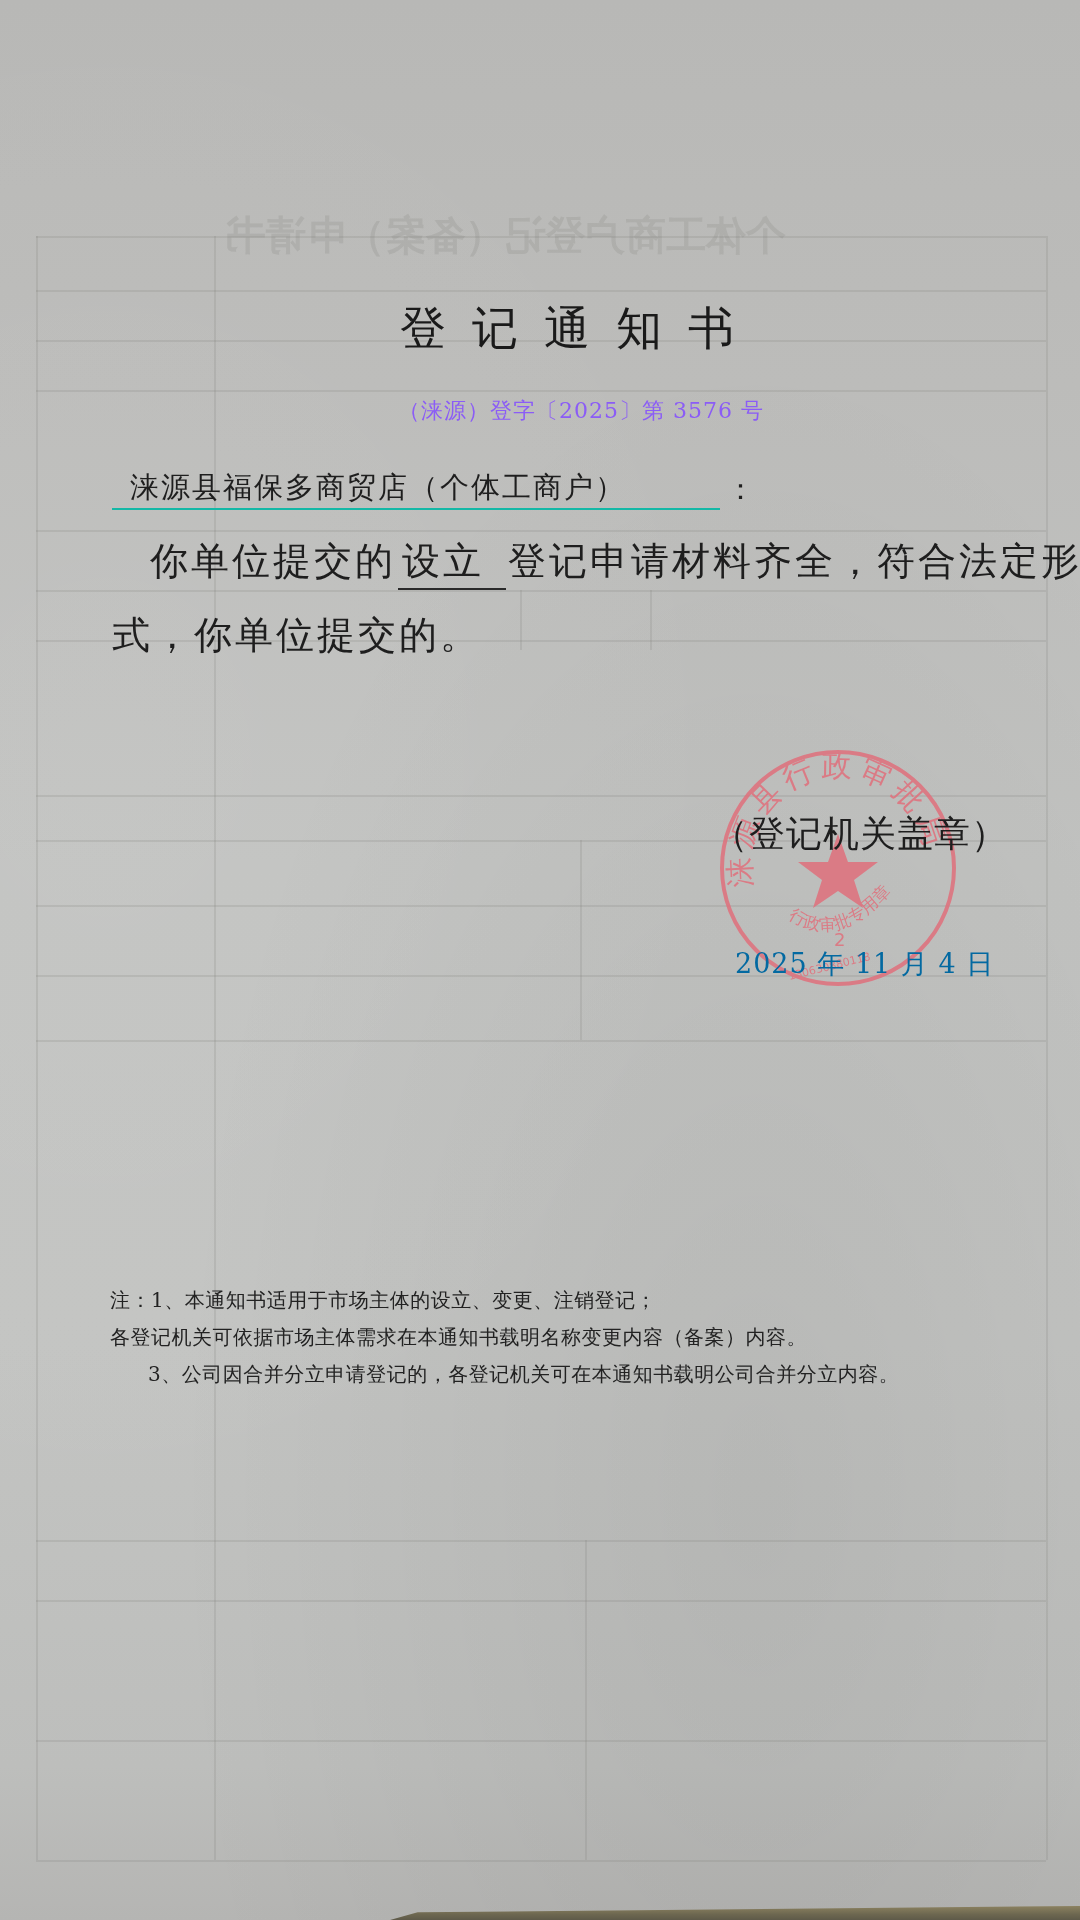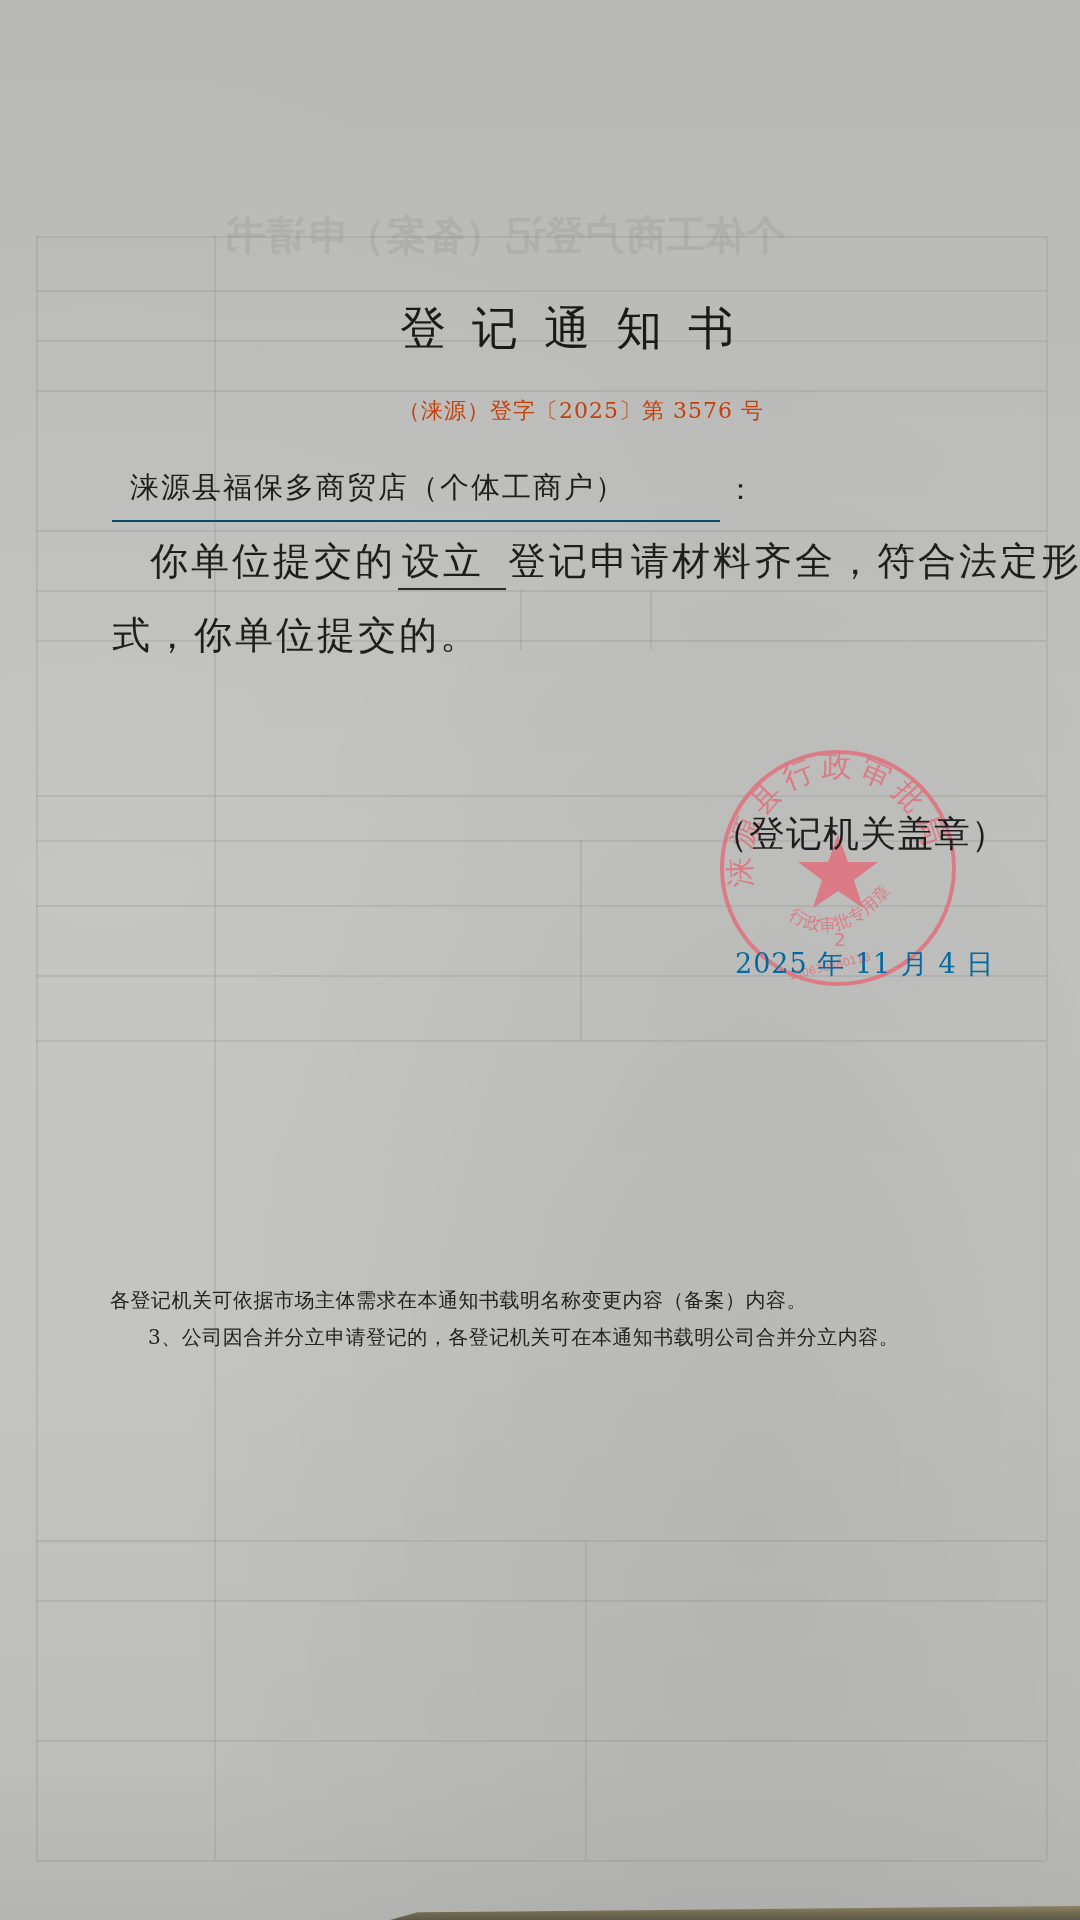--- a/index.html
+++ b/index.html
@@ -53,33 +53,33 @@
     font-size: 46px;
     letter-spacing: 26px;
     color: #1a1a1a;
     font-weight: 500;
   }
   .ref-no {
     position: absolute;
     top: 396px;
     left: 398px;
     font-size: 22px;
-    color: #c2410c;
+    color: #8b5cf6;
     letter-spacing: 1px;
   }
   .addressee {
     position: absolute;
     top: 468px;
     left: 112px;
     width: 608px;
     font-size: 29px;
     color: #1e1e1e;
-    border-bottom: 2px solid #0c4a6e;
+    border-bottom: 2px solid #14b8a6;
     padding-left: 18px;
-    padding-bottom: 12px;
+    padding-bottom: 0;
     letter-spacing: 2px;
     box-sizing: border-box;
     white-space: nowrap;
   }
   .addressee-colon {
     position: absolute;
     top: 470px;
     left: 726px;
     font-size: 29px;
   }
@@ -203,17 +203,18 @@
     <textPath href="#innerPath" startOffset="2%">行政审批专用章</textPath>
   </text>
   <text x="118" y="200" font-family="DejaVu Sans, sans-serif" font-size="18" fill="#e0707c">2</text>
   <text x="72" y="222" font-family="DejaVu Sans, sans-serif" font-size="11" fill="#e0707c" transform="rotate(-14 122 222)">130630880118</text>
 </svg>
 
 <div class="seal-label">（登记机关盖章）</div>
 <div class="date">2025 年 11 月 4 日</div>
 
 <div class="notes">
+  <div class="note-line">注：1、本通知书适用于市场主体的设立、变更、注销登记；</div>
   <div class="note-line">各登记机关可依据市场主体需求在本通知书载明名称变更内容（备案）内容。</div>
   <div class="note-line indent">3、公司因合并分立申请登记的，各登记机关可在本通知书载明公司合并分立内容。</div>
 </div>
 
 <div class="table-edge"></div>
 
 </body></html>

